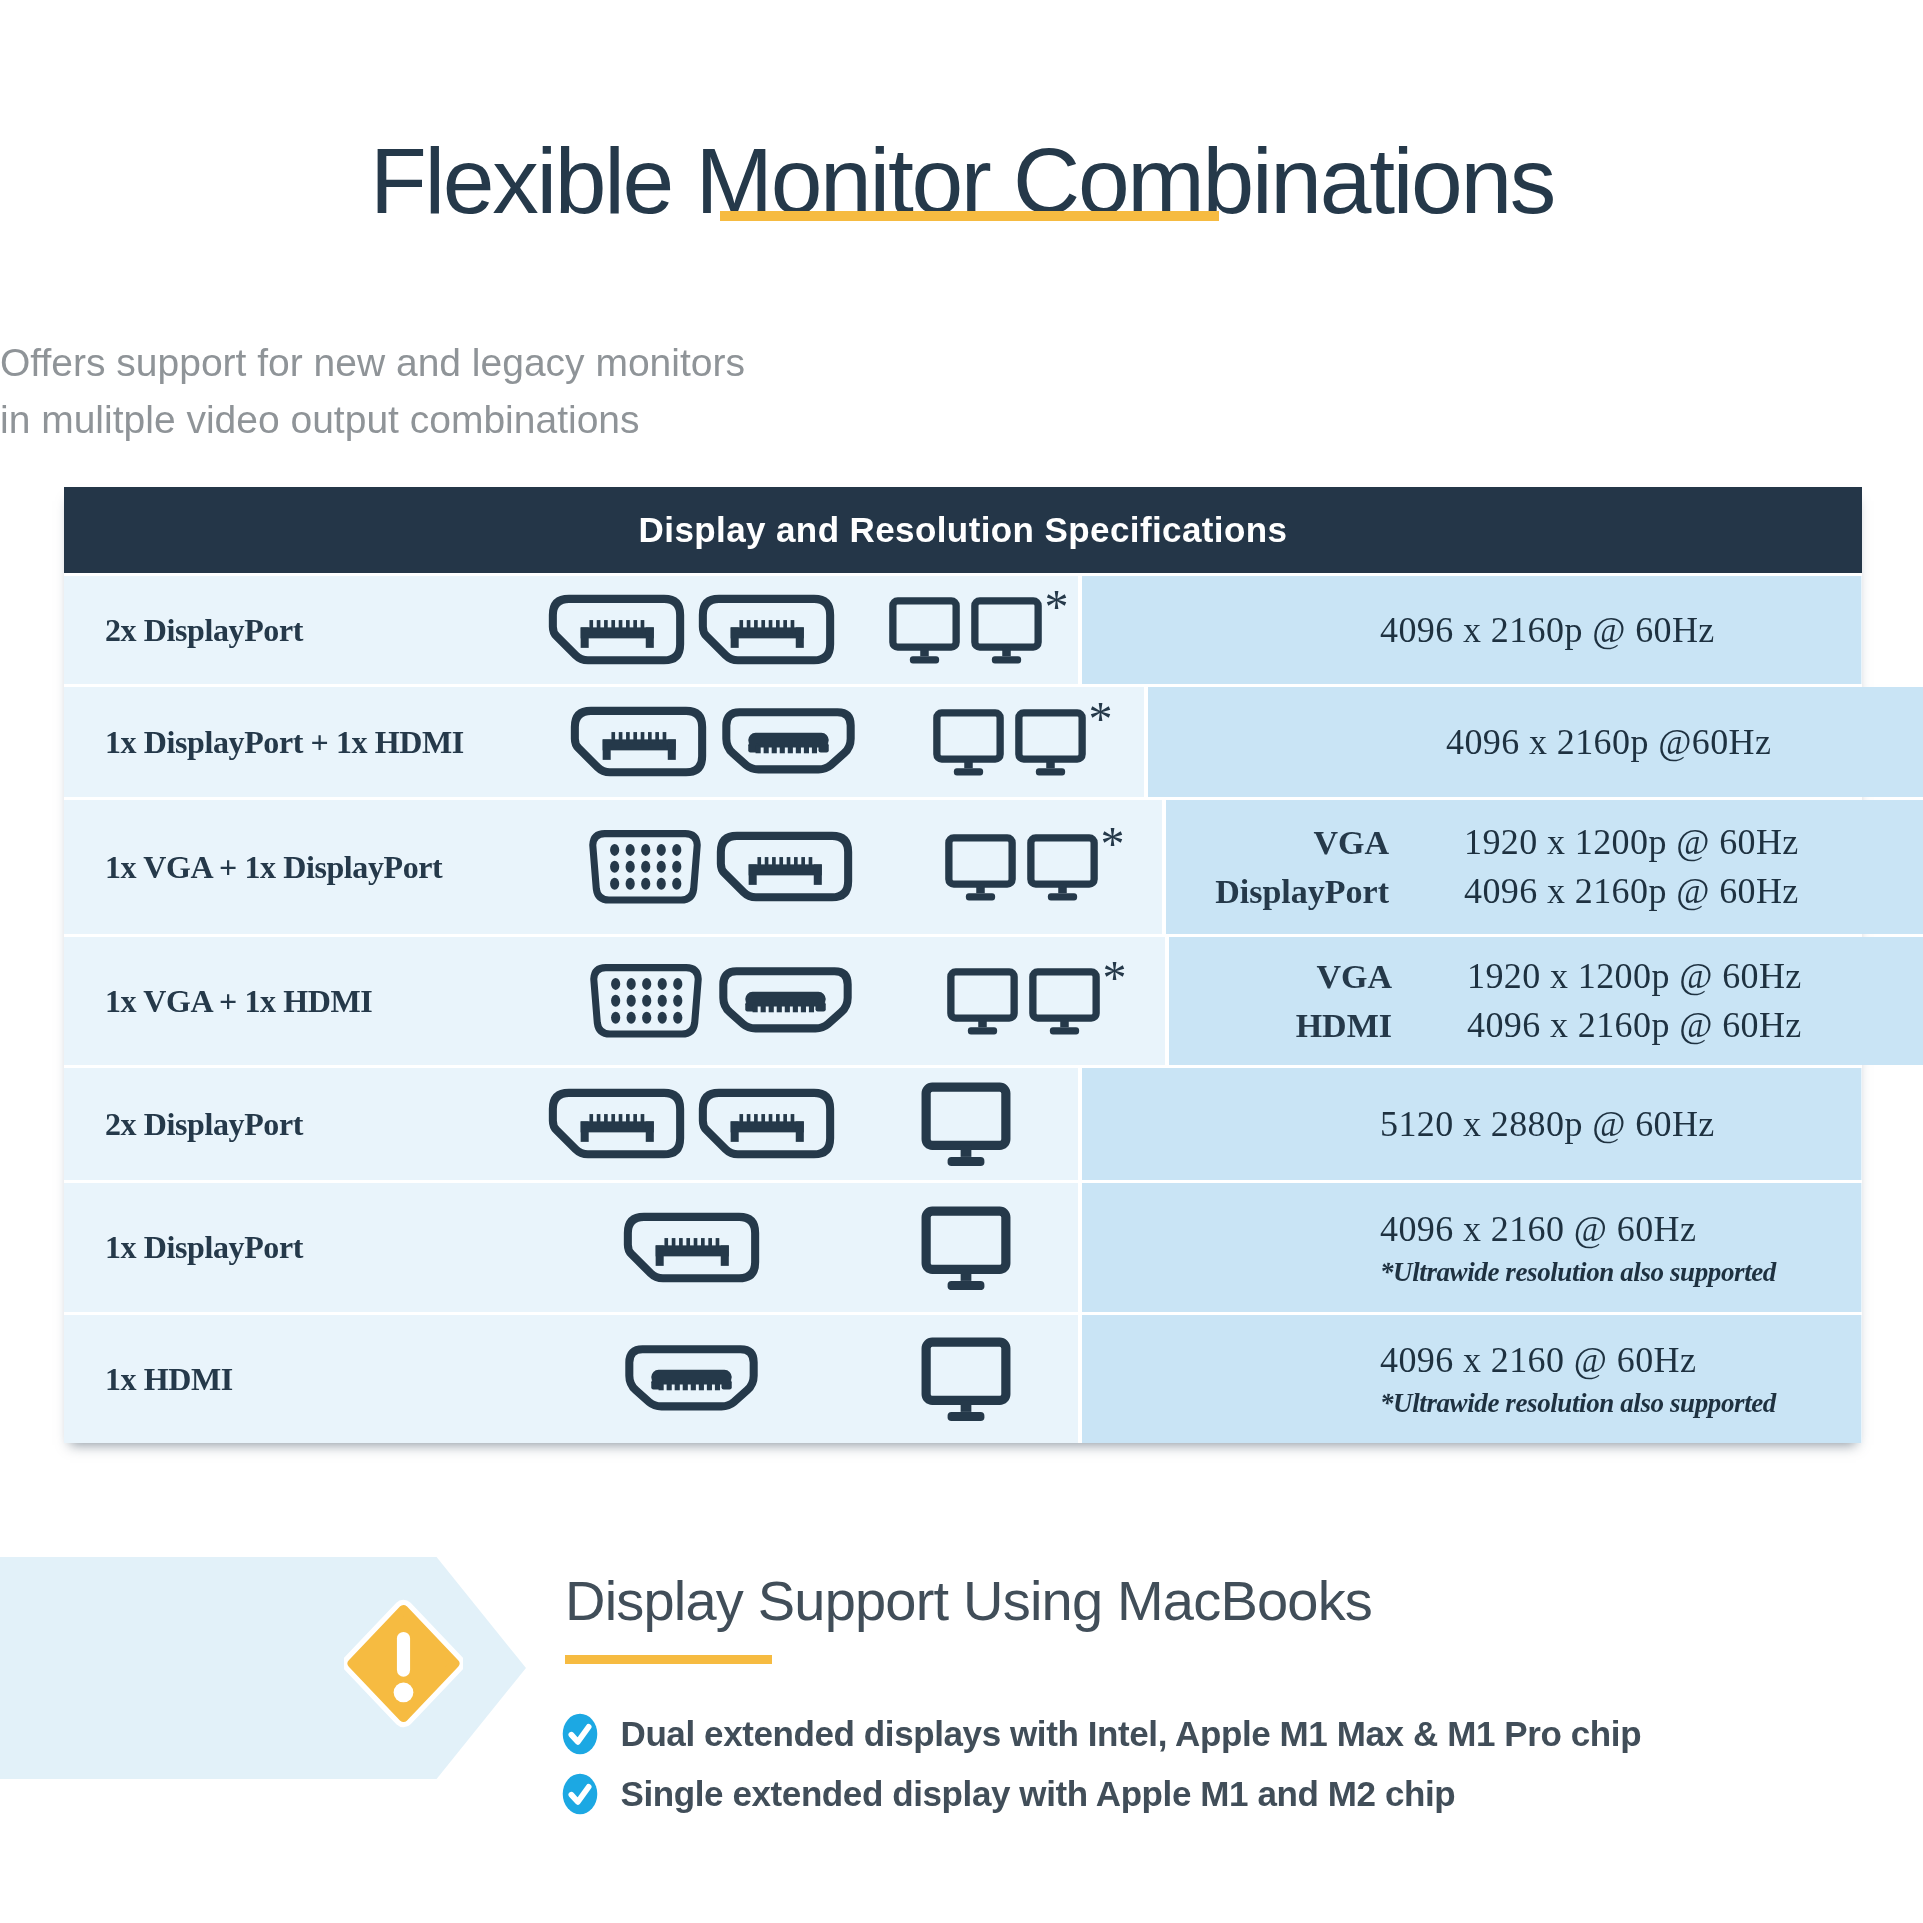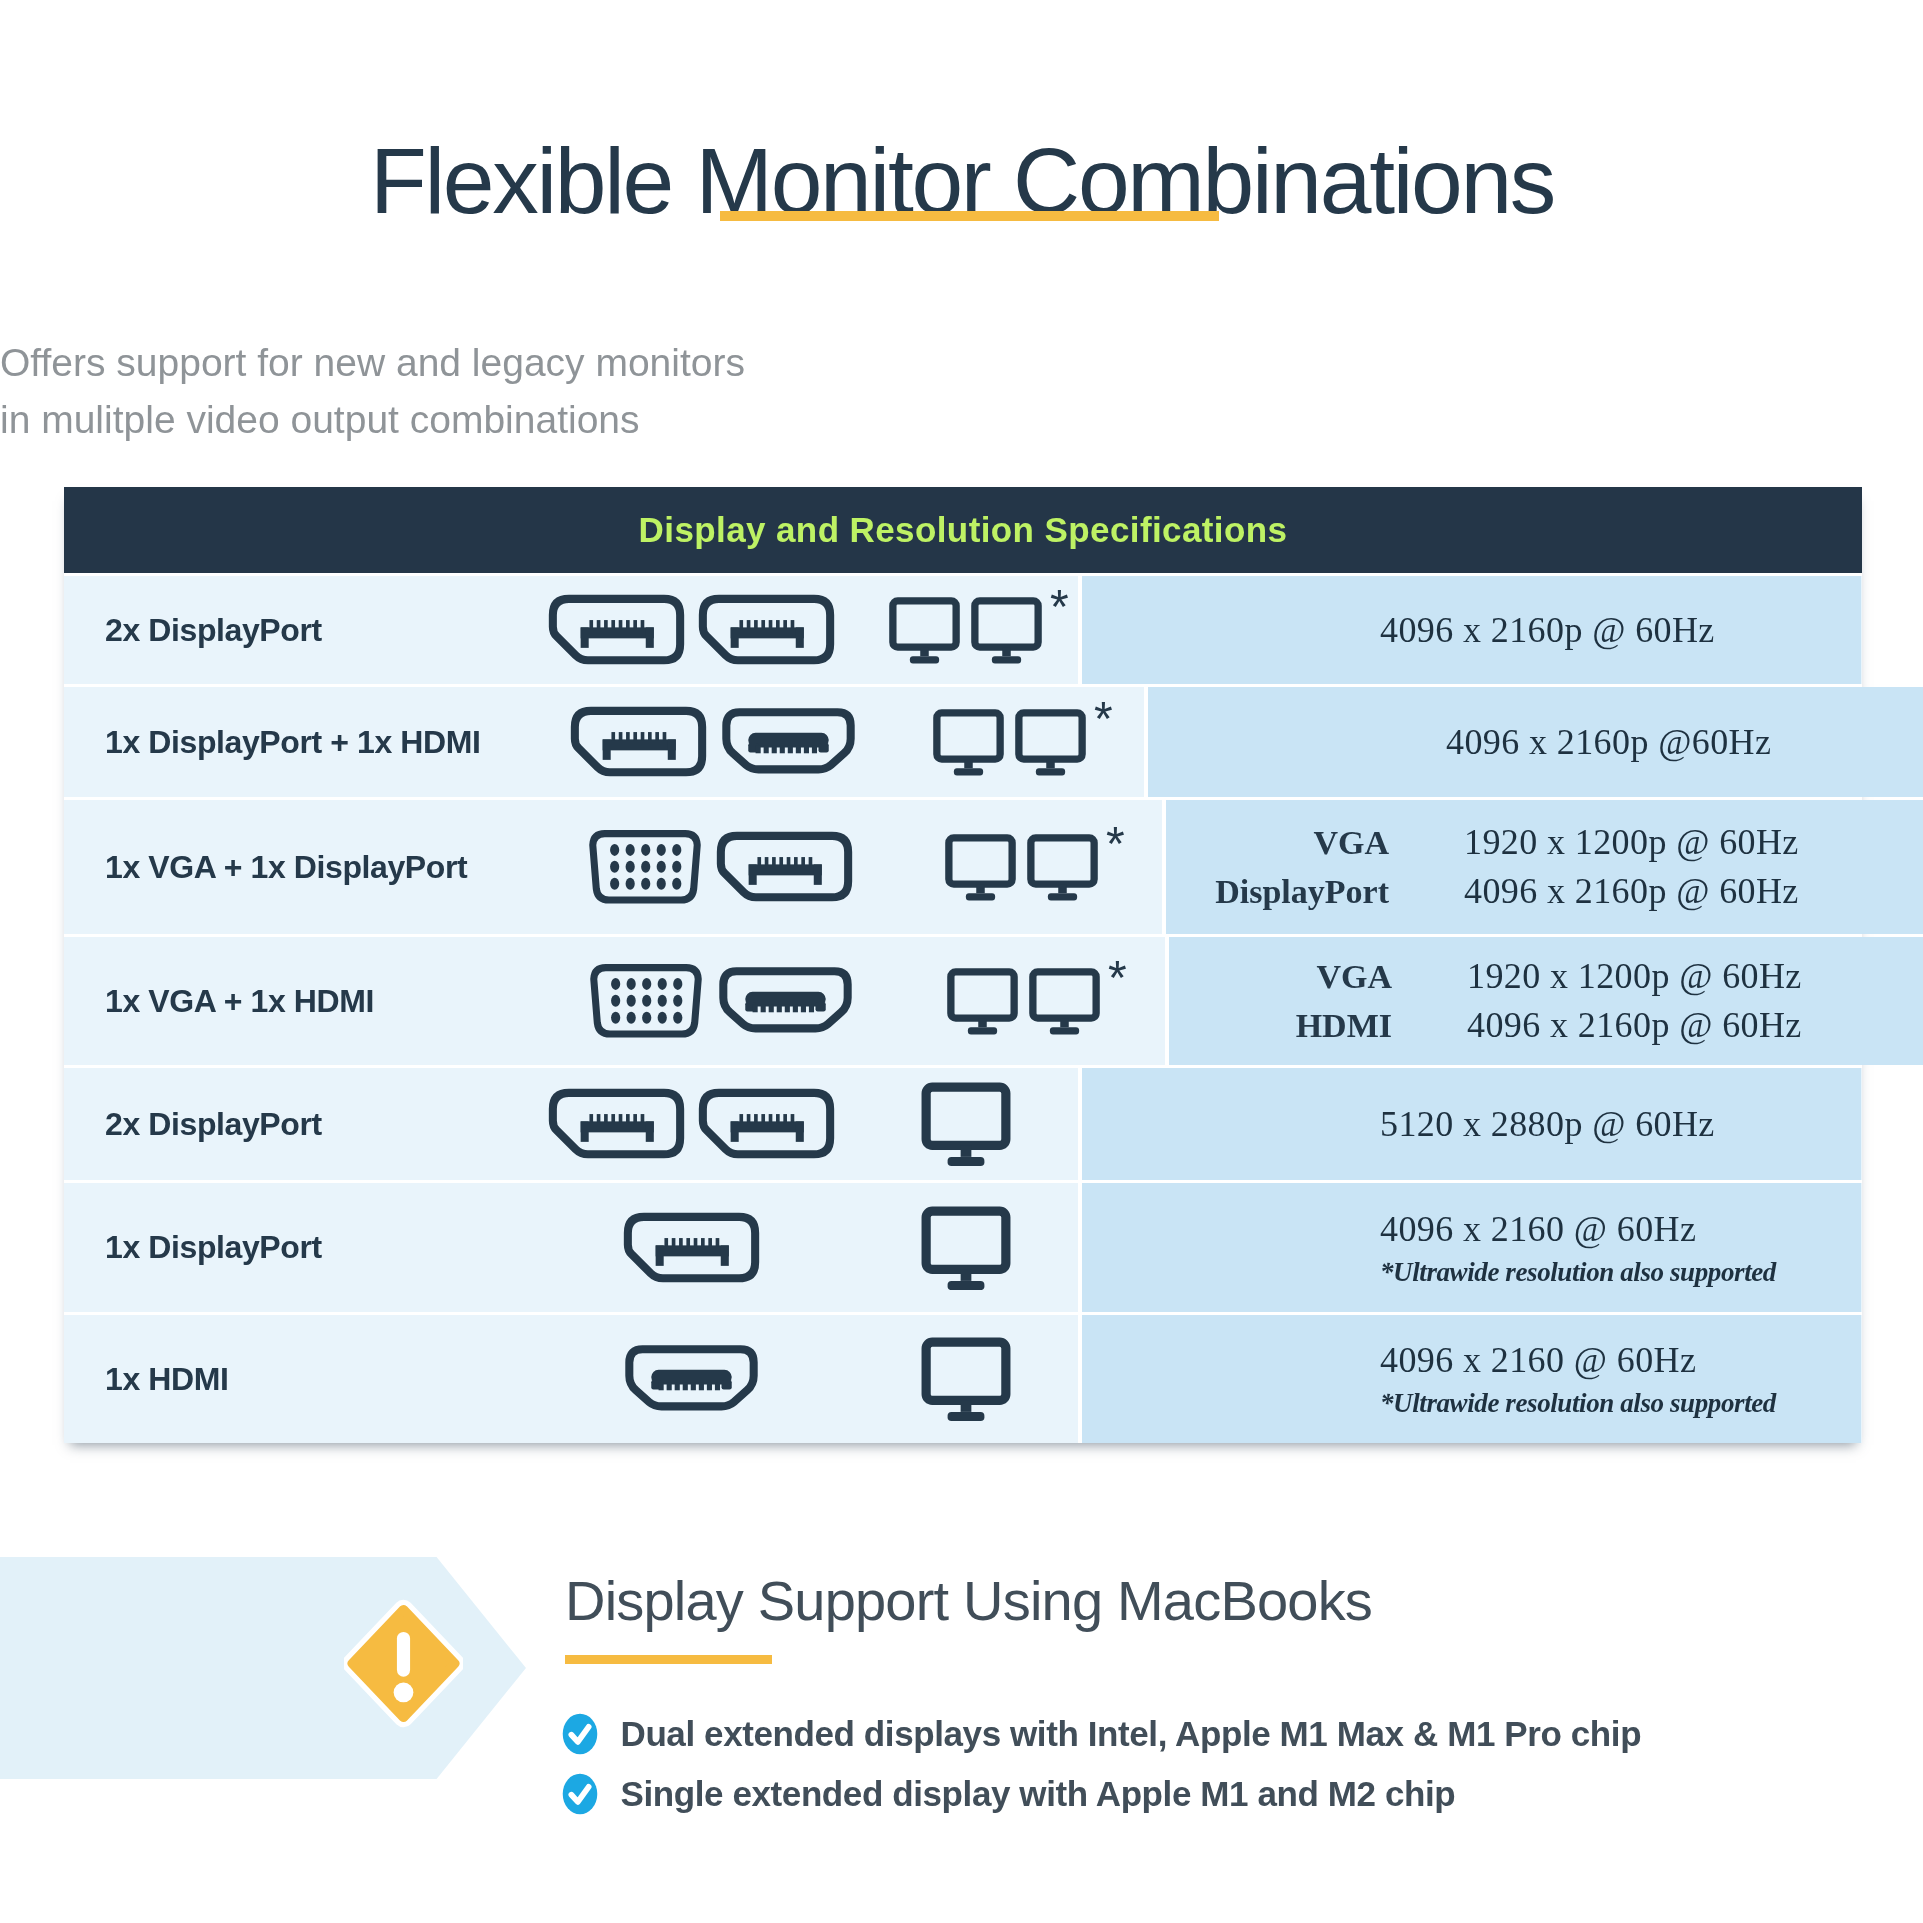--- a/index.html
+++ b/index.html
@@ -9,26 +9,26 @@
   
   .main-title{position:absolute;top:59px;left:0;width:1924px;text-align:center;
     font-size:93px;font-weight:300;letter-spacing:-2.3px;color:var(--navy);line-height:1.3;}
   .title-rule{position:absolute;left:720px;top:211px;width:499px;height:9.8px;background:var(--yellow);}
   .subtitle{position:absolute;top:295px;left:0;width:1924px;text-align:left;
     font-size:39px;font-weight:300;color:var(--gray);line-height:57px;letter-spacing:0px;}
 
   
   .spec-table{position:absolute;left:64px;top:487px;width:1798px;
     box-shadow:0 7.5px 12px -6px rgba(30,50,70,.5);}
-  .spec-header{height:86px;background:var(--header-bg);color:#bef264;display:flex;
+  .spec-header{height:86px;background:var(--header-bg);color:#ffffff;display:flex;
     align-items:center;justify-content:center;font-size:35px;font-weight:700;letter-spacing:0.4px;}
   .t-row{display:grid;grid-template-columns:466px 323px 225px 783px;background:var(--row-bg);
     border-top:3.8px solid #fff;}
   .t-row:first-child{border-top:3px solid #fff;}
-  .cell{display:flex;align-items:center;}
+  .cell{display:flex;align-items:center;font-family:Liberation Serif, serif;}
   .cell-label{padding-left:41px;font-size:32px;font-weight:600;color:var(--navy);letter-spacing:-0.4px;}
   .cell-conn{justify-content:center;gap:10.5px;}
   .cell-mon{justify-content:center;}
   .mon-group{position:relative;display:flex;align-items:center;gap:9px;}
   .asterisk{position:absolute;right:-25.6px;top:-16.5px;font-size:48px;font-weight:400;color:var(--navy);}
   .cell-spec{background:var(--right-bg);border-left:4.5px solid #fff;
     display:flex;flex-direction:column;justify-content:center;font-family:Liberation Serif, serif;}
   .spec-line{display:flex;align-items:baseline;line-height:48px;}
   .spec-label{width:223px;text-align:right;font-size:34px;font-weight:700;color:var(--navy);}
   .spec-value{margin-left:75px;font-size:36px;font-weight:300;color:var(--navy-dark);letter-spacing:0.4px;}

